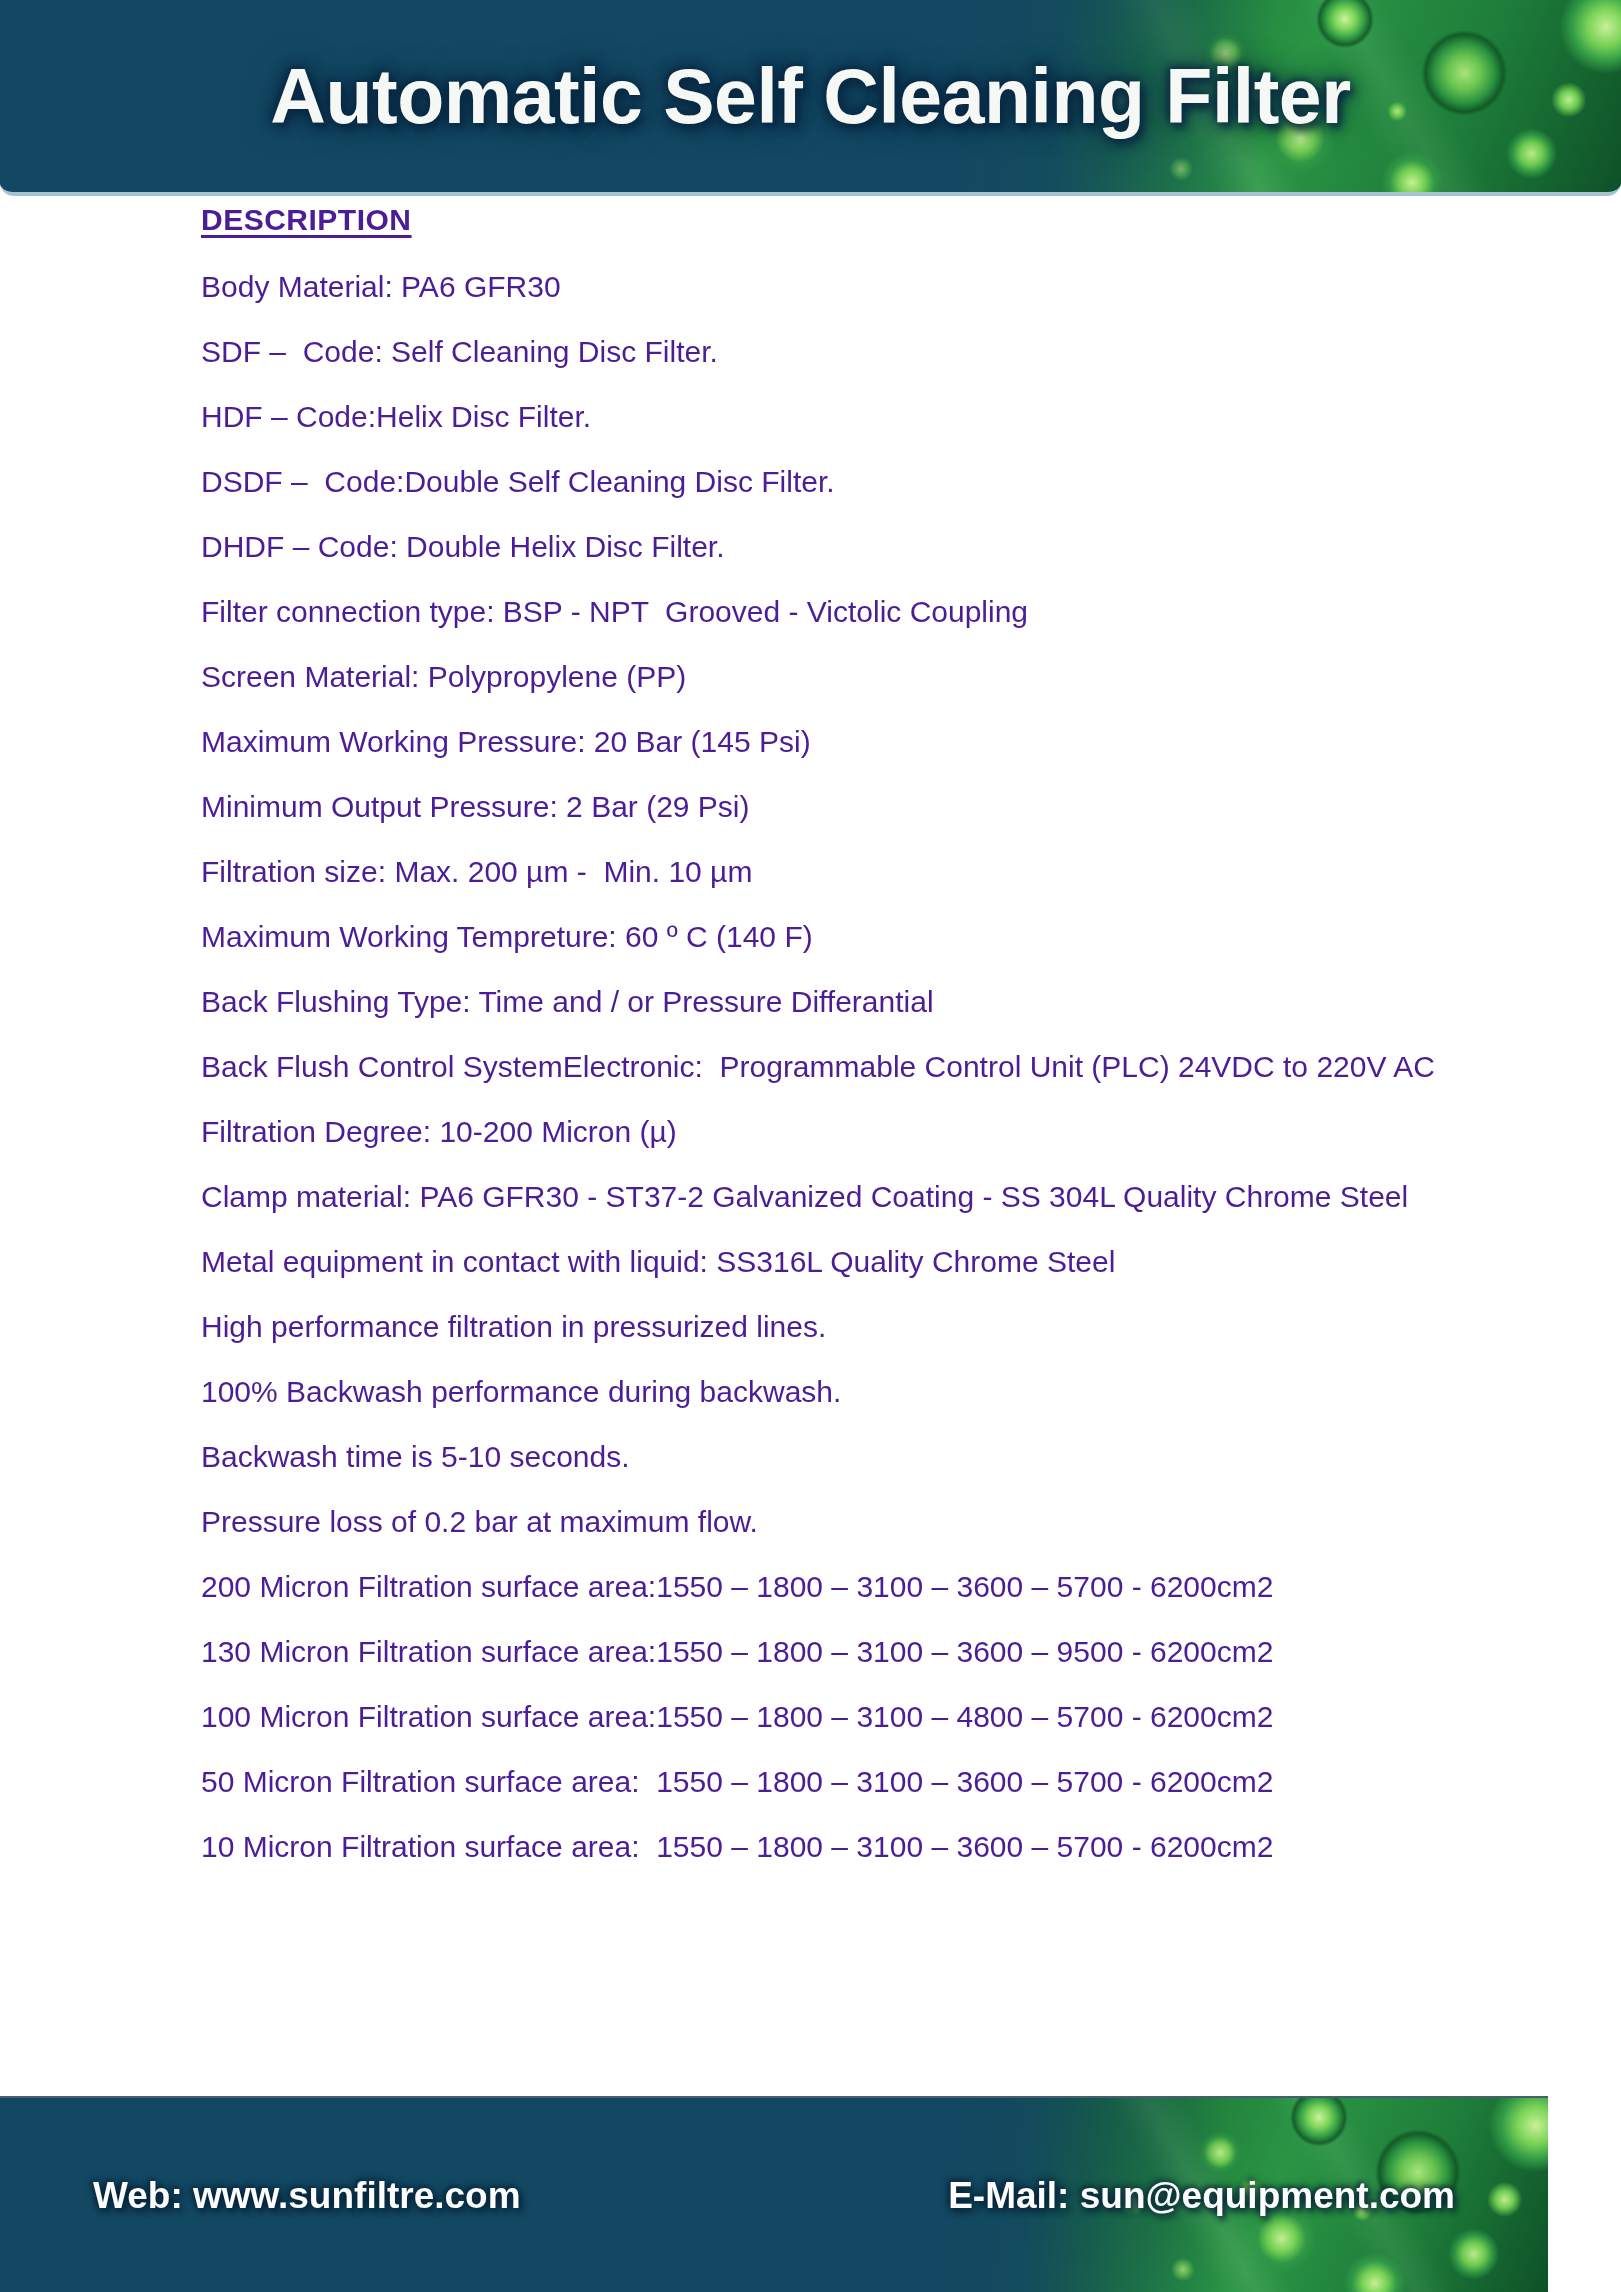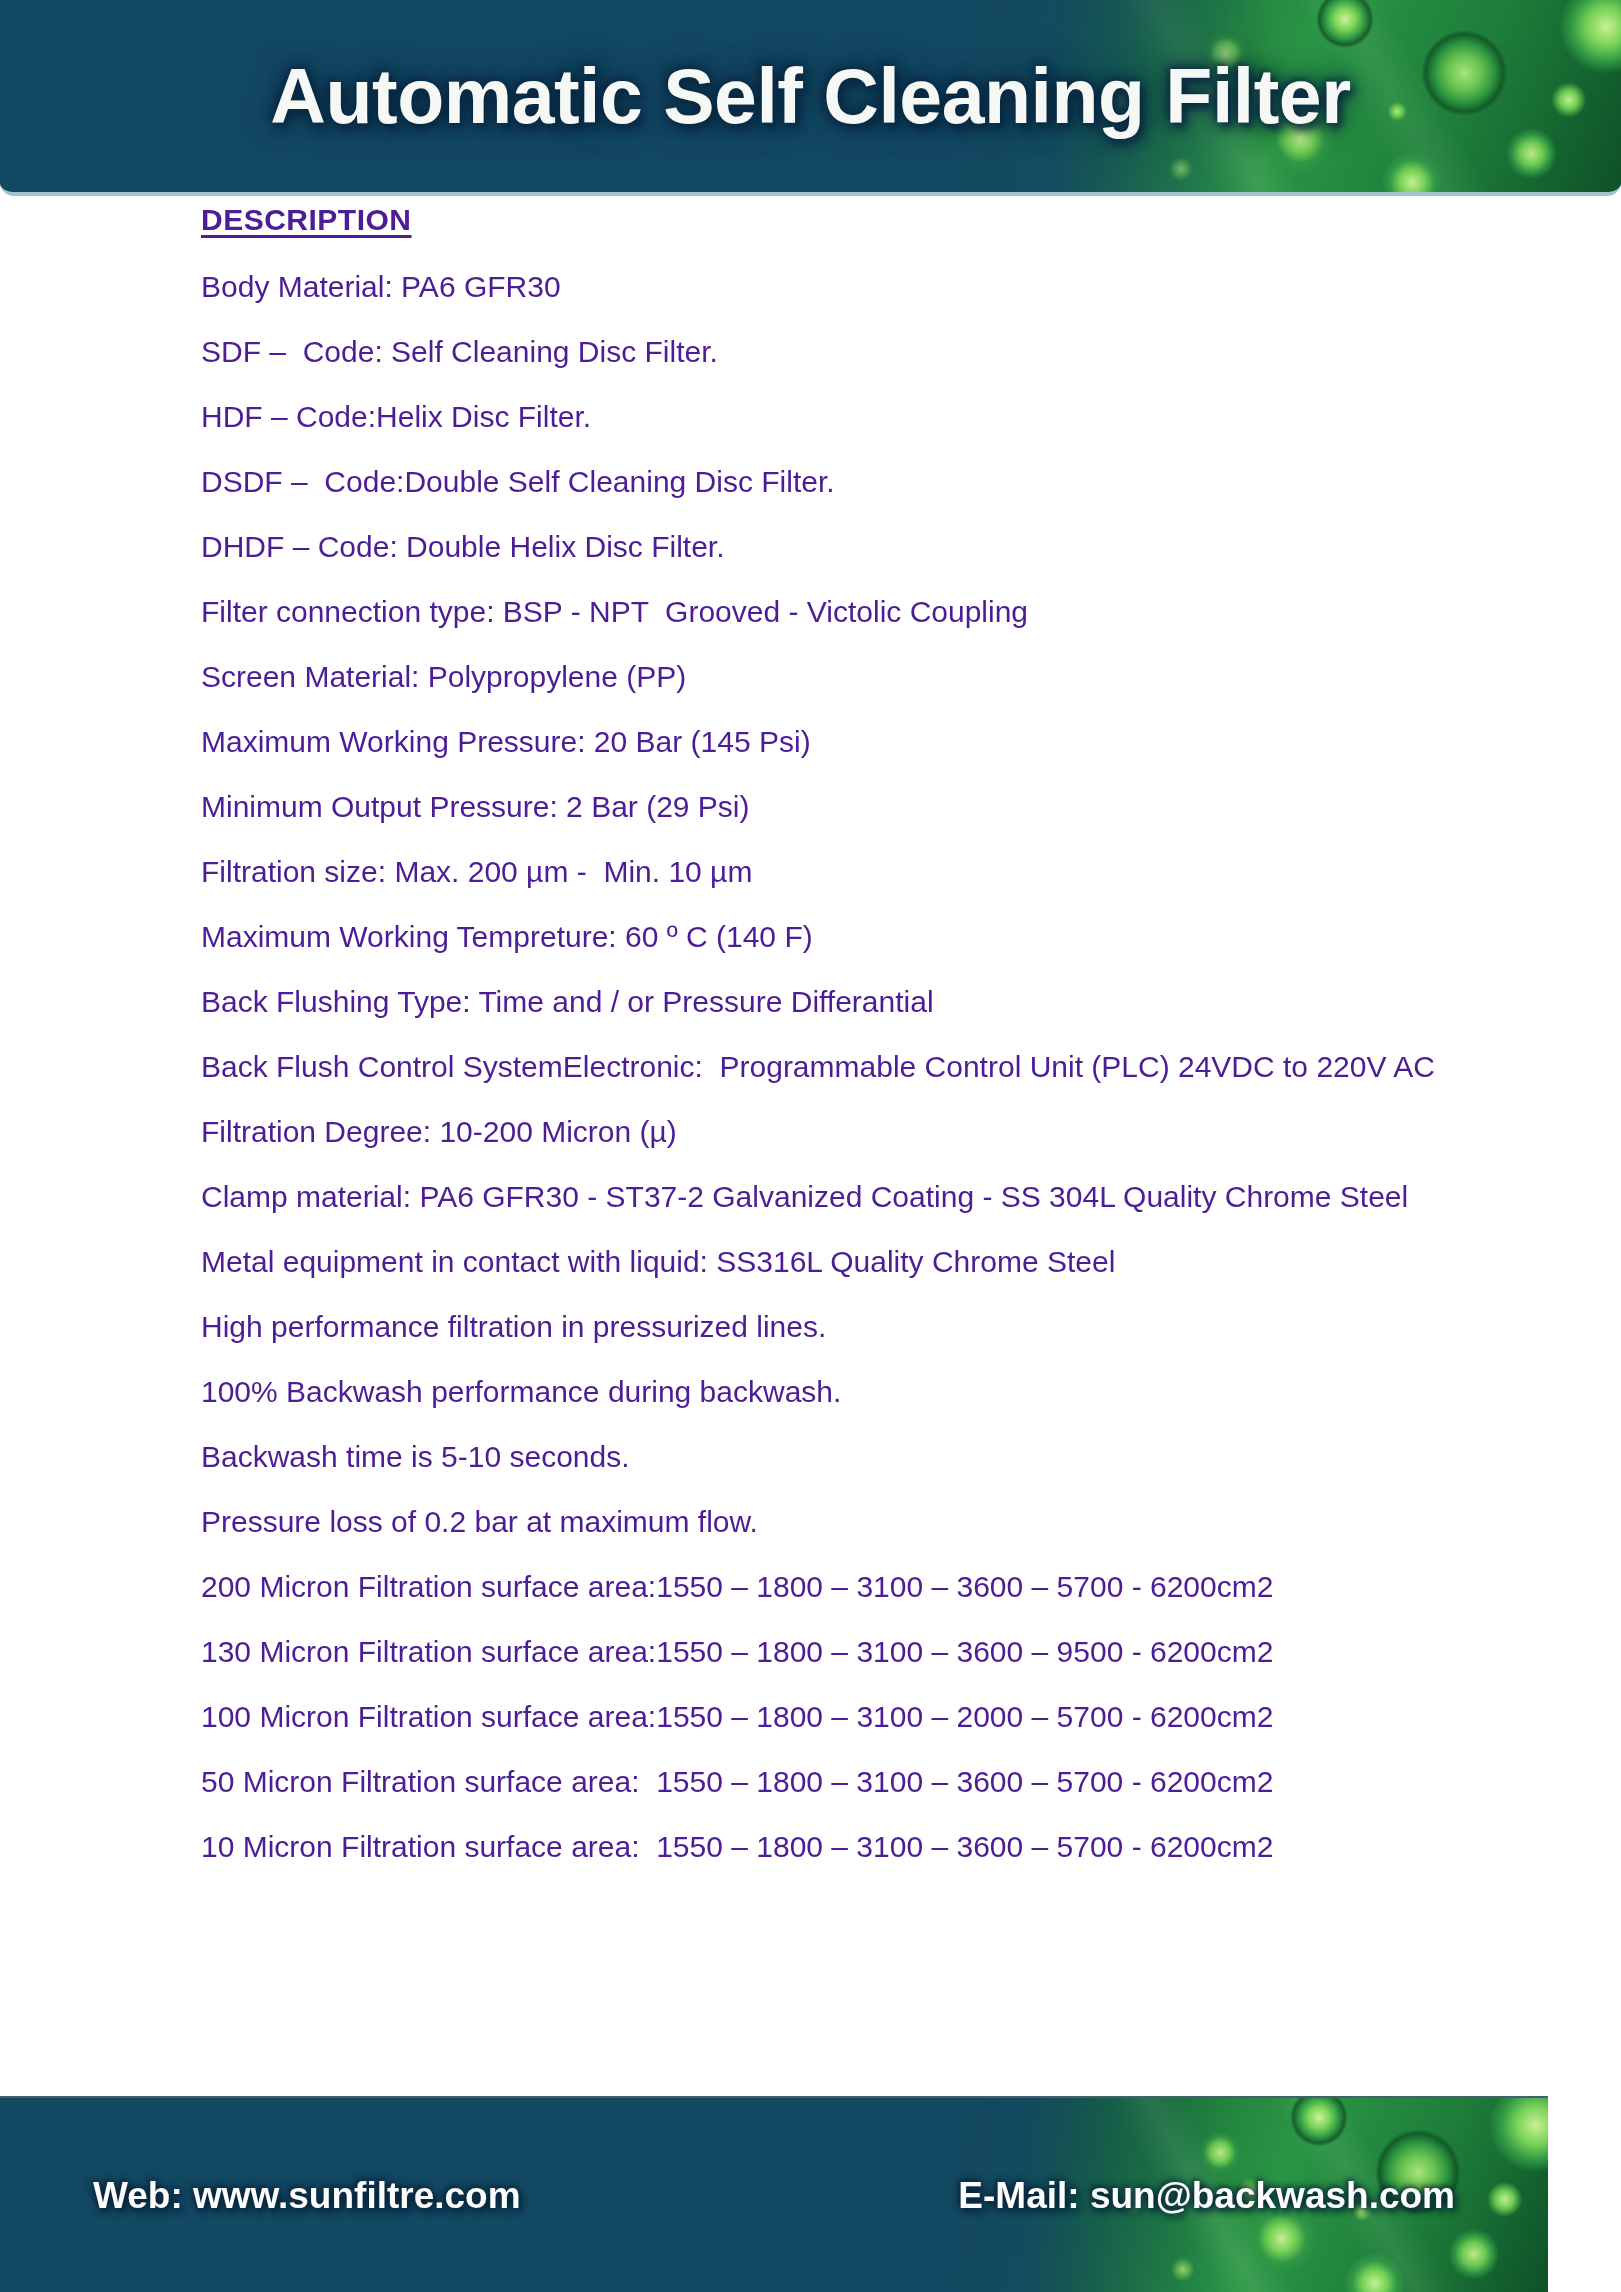--- a/index.html
+++ b/index.html
@@ -100,27 +100,27 @@
         <p>Back Flush Control SystemElectronic:  Programmable Control Unit (PLC) 24VDC to 220V AC</p>
         <p>Filtration Degree: 10-200 Micron (µ)</p>
         <p>Clamp material: PA6 GFR30 - ST37-2 Galvanized Coating - SS 304L Quality Chrome Steel</p>
         <p>Metal equipment in contact with liquid: SS316L Quality Chrome Steel</p>
         <p>High performance filtration in pressurized lines.</p>
         <p>100% Backwash performance during backwash.</p>
         <p>Backwash time is 5-10 seconds.</p>
         <p>Pressure loss of 0.2 bar at maximum flow.</p>
         <p>200 Micron Filtration surface area:1550 – 1800 – 3100 – 3600 – 5700 - 6200cm2</p>
         <p>130 Micron Filtration surface area:1550 – 1800 – 3100 – 3600 – 9500 - 6200cm2</p>
-        <p>100 Micron Filtration surface area:1550 – 1800 – 3100 – 2000 – 5700 - 6200cm2</p>
+        <p>100 Micron Filtration surface area:1550 – 1800 – 3100 – 4800 – 5700 - 6200cm2</p>
         <p>50 Micron Filtration surface area:  1550 – 1800 – 3100 – 3600 – 5700 - 6200cm2</p>
         <p>10 Micron Filtration surface area:  1550 – 1800 – 3100 – 3600 – 5700 - 6200cm2</p>
       </div>
   </main>
 
   <footer class="footer">
     <div class="droplets"></div>
     <div class="teal-fade"></div>
     <div class="footer-text">Web: www.sunfiltre.com</div>
-    <div class="footer-text">E-Mail: sun@backwash.com</div>
+    <div class="footer-text">E-Mail: sun@equipment.com</div>
   </footer>
 
 </div>
 
 
 </body></html>

